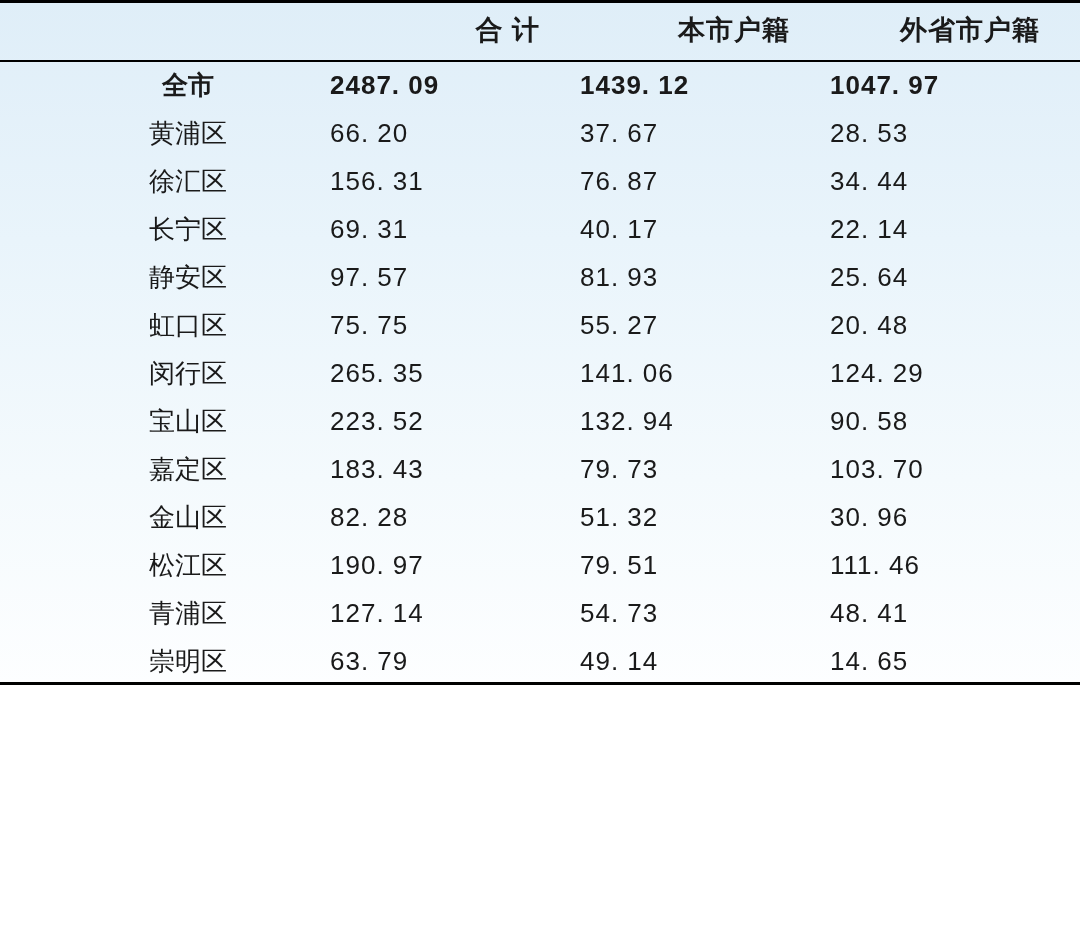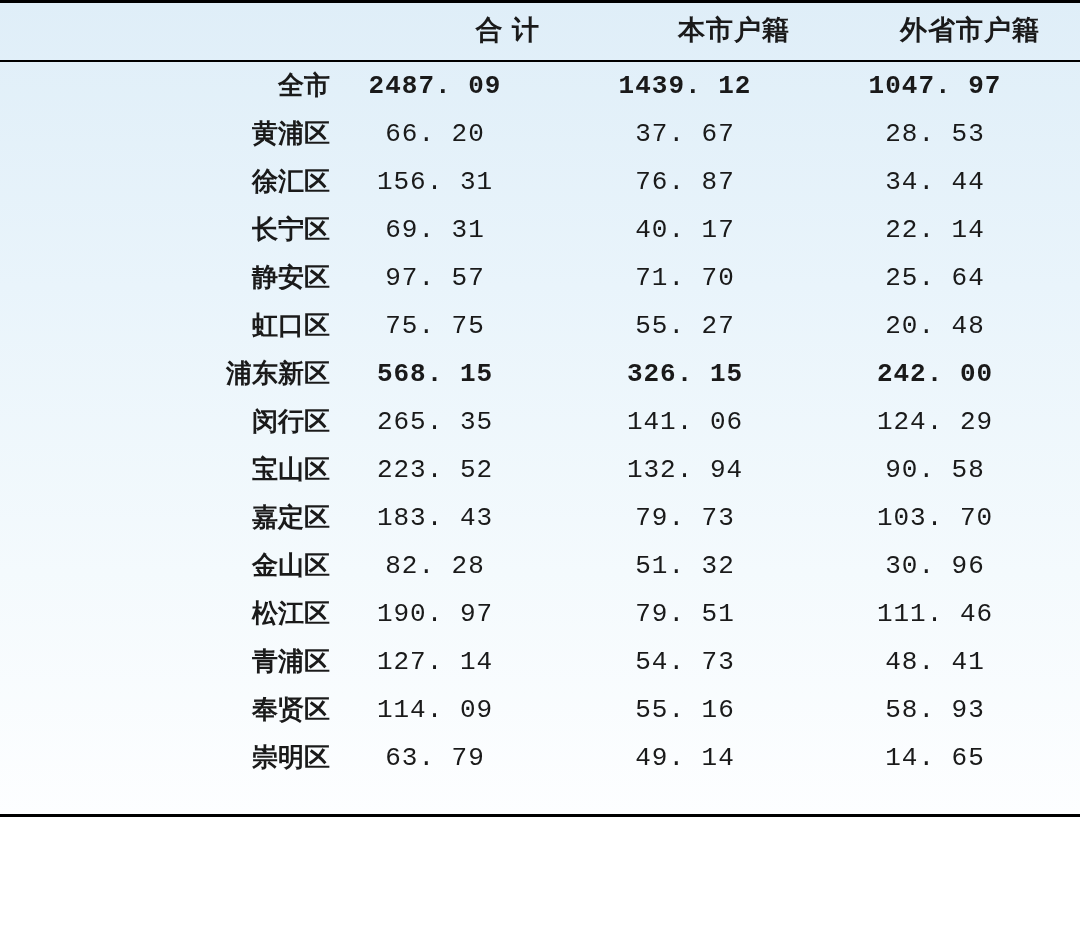--- a/index.html
+++ b/index.html
@@ -9,21 +9,21 @@
   }
   body {
     width: 1080px;
     height: 941px;
     font-family: "Liberation Sans", sans-serif;
     overflow: hidden;
   }
   #table-wrap {
     position: relative;
     width: 1080px;
-    height: 817px;
+    height: 685px;
     box-sizing: border-box;
     background: linear-gradient(180deg, #dfeef8 0%, #e9f4fb 35%, #f4fafd 70%, #fdfeff 100%);
   }
   table.stat {
     width: 1080px;
     border-collapse: collapse;
     table-layout: fixed;
     background: transparent;
   }
   table.stat col.c-label { width: 330px; }
@@ -60,32 +60,31 @@
     left: 0;
     bottom: 0;
   }
   tbody td {
     font-size: 26px;
     color: #1a1a1a;
     padding: 6px 0 7px 0;
     background: transparent;
   }
   tbody td.label {
-    text-align: right;
+    text-align: center;
   }
   tbody td.num {
-    text-align: center;
+    text-align: left;
     padding-right: 40px;
     font-variant-numeric: tabular-nums;
     letter-spacing: 1px;
-    font-family: Liberation Mono, monospace;
   }
   tr.lvl-0 td.label { padding-left: 46px; font-weight: bold; }
   tr.lvl-0 td.num   { font-weight: bold; }
-  tr.lvl-1 td.label { padding-left: 46px; font-weight: bold; }
+  tr.lvl-1 td.label { padding-left: 46px; font-weight: normal; }
   tr.lvl-1 td.num   { font-weight: normal; }
 </style>
 </head>
 <body>
 
 <div id="table-wrap">
 
   <div class="rule-top"></div>
 
   <table class="stat">
@@ -135,35 +134,29 @@
         </tr>
         <tr class="lvl-1">
           <td class="label">长宁区</td>
           <td class="num">69. 31</td>
           <td class="num">40. 17</td>
           <td class="num">22. 14</td>
         </tr>
         <tr class="lvl-1">
           <td class="label">静安区</td>
           <td class="num">97. 57</td>
-          <td class="num">71. 70</td>
+          <td class="num">81. 93</td>
           <td class="num">25. 64</td>
         </tr>
         <tr class="lvl-1">
           <td class="label">虹口区</td>
           <td class="num">75. 75</td>
           <td class="num">55. 27</td>
           <td class="num">20. 48</td>
         </tr>
-        <tr class="lvl-0">
-          <td class="label">浦东新区</td>
-          <td class="num">568. 15</td>
-          <td class="num">326. 15</td>
-          <td class="num">242. 00</td>
-        </tr>
         <tr class="lvl-1">
           <td class="label">闵行区</td>
           <td class="num">265. 35</td>
           <td class="num">141. 06</td>
           <td class="num">124. 29</td>
         </tr>
         <tr class="lvl-1">
           <td class="label">宝山区</td>
           <td class="num">223. 52</td>
           <td class="num">132. 94</td>
@@ -187,26 +180,20 @@
           <td class="num">79. 51</td>
           <td class="num">111. 46</td>
         </tr>
         <tr class="lvl-1">
           <td class="label">青浦区</td>
           <td class="num">127. 14</td>
           <td class="num">54. 73</td>
           <td class="num">48. 41</td>
         </tr>
         <tr class="lvl-1">
-          <td class="label">奉贤区</td>
-          <td class="num">114. 09</td>
-          <td class="num">55. 16</td>
-          <td class="num">58. 93</td>
-        </tr>
-        <tr class="lvl-1">
           <td class="label">崇明区</td>
           <td class="num">63. 79</td>
           <td class="num">49. 14</td>
           <td class="num">14. 65</td>
         </tr>
       </tbody>
   </table>
 
   <div class="rule-bottom"></div>
 </div>

